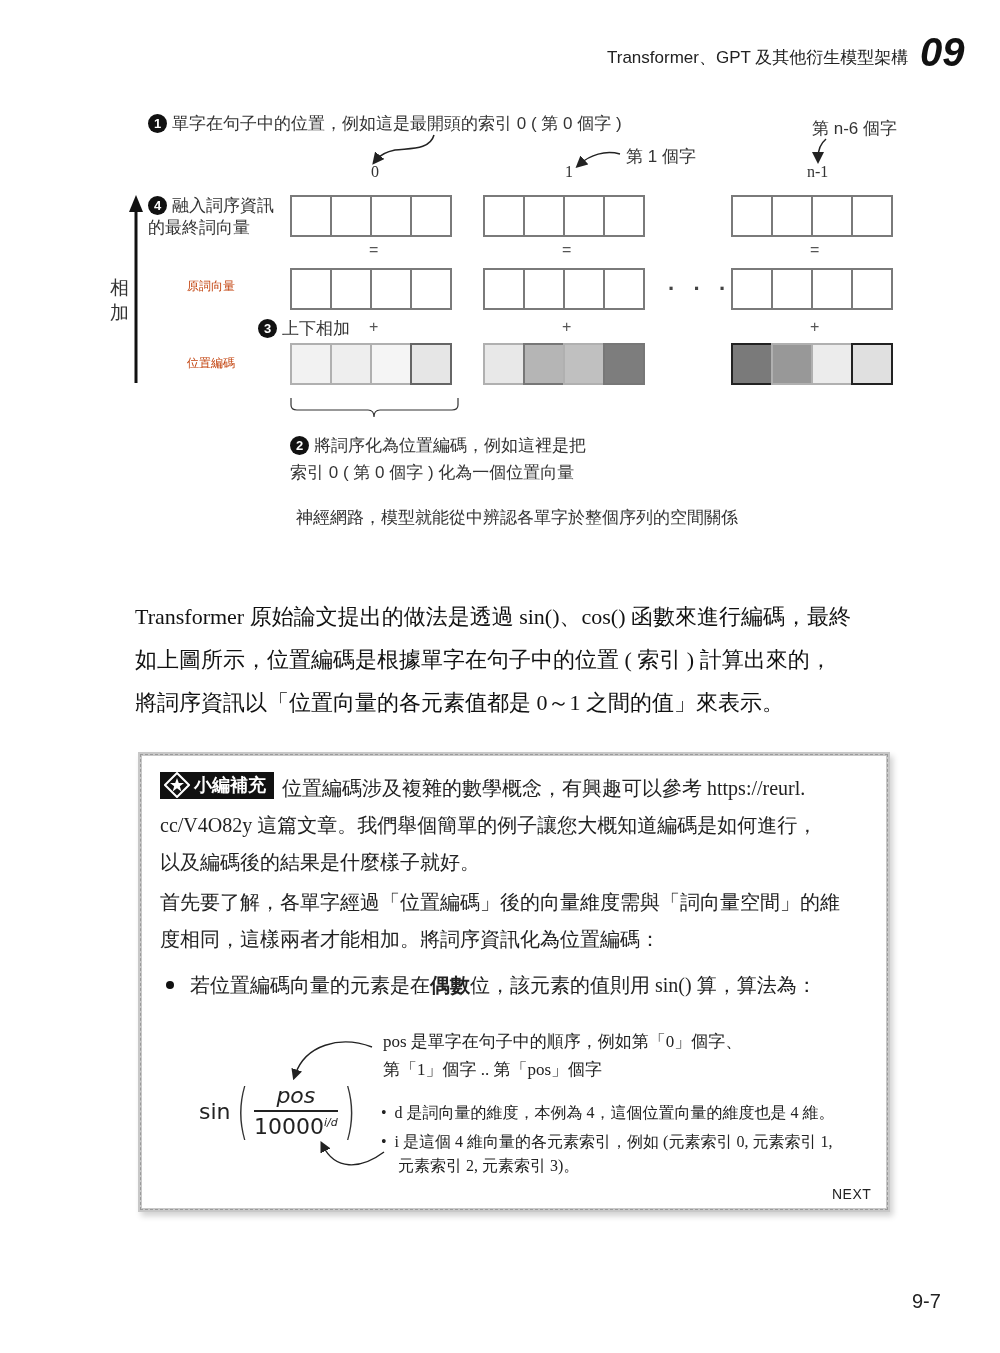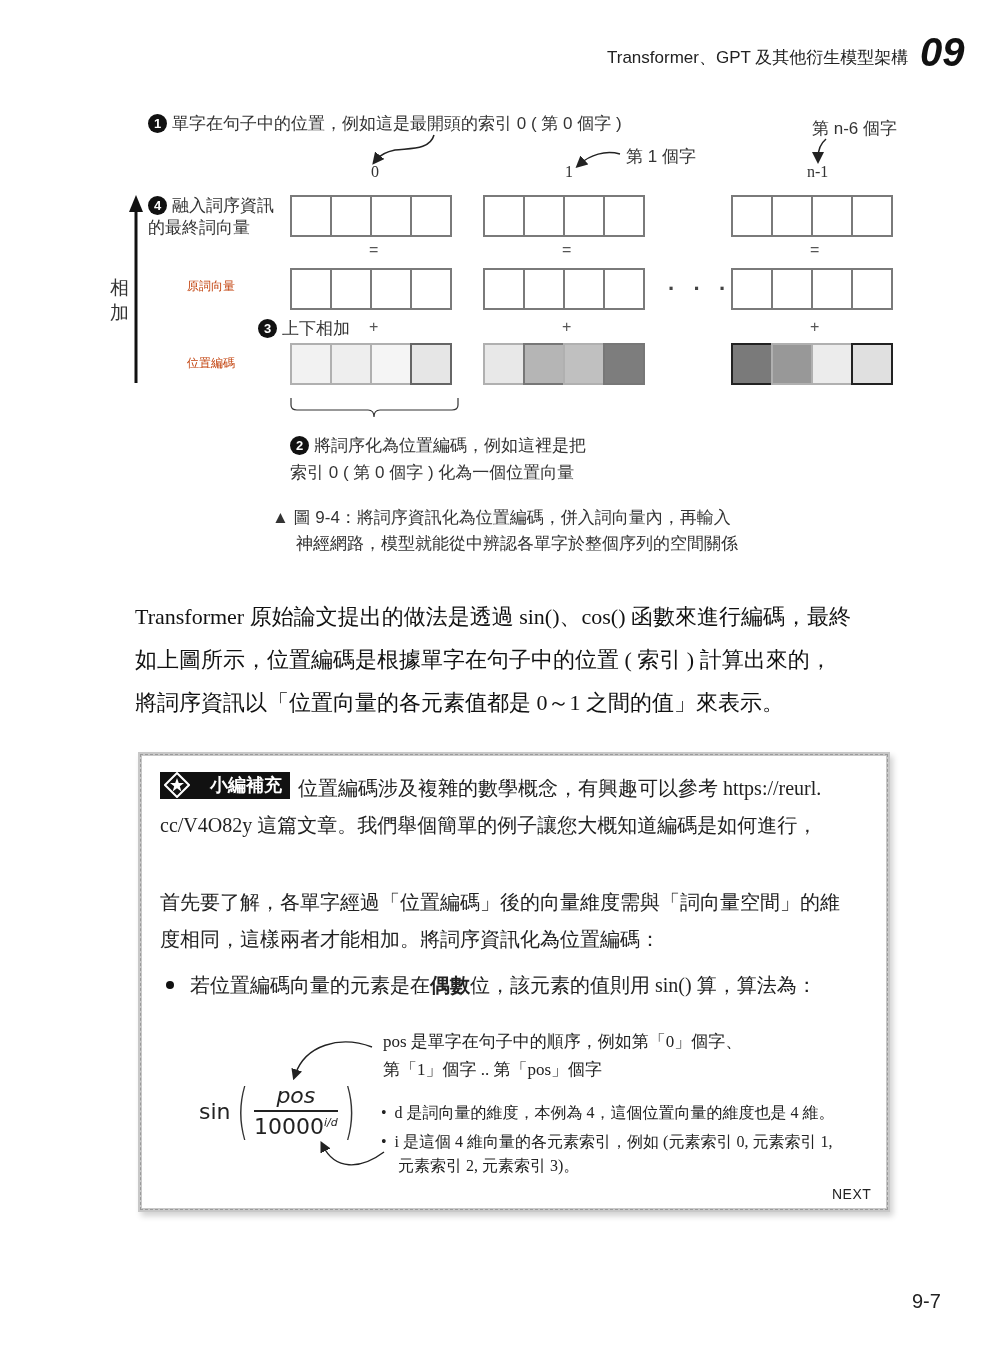--- a/index.html
+++ b/index.html
@@ -169,44 +169,44 @@
       <div class="cell" style="background: rgb(236, 236, 236); border-color: rgb(176, 176, 176);"></div>
       <div class="cell" style="background: rgb(224, 224, 224); border-color: rgb(34, 34, 34);"></div>
   </div>
 
   <div class="abs ann sans" style="left:290px; top:432px; line-height:27px;">
     <div><span class="num-circle">2</span><span>將詞序化為位置編碼，例如這裡是把</span></div>
     <div>索引 0 ( 第 0 個字 ) 化為一個位置向量</div>
   </div>
 
   <div id="fig-caption" class="abs sans">
-    <div>▲ 圖 9-4：將詞序資訊化為位置編碼，併入詞向量內，再輸入</div>
     <div style="padding-left:24px;">神經網路，模型就能從中辨認各單字於整個序列的空間關係</div>
   </div>
 </div>
 
 <div id="body-para" class="abs serif">
   <div>Transformer 原始論文提出的做法是透過 sin()、cos() 函數來進行編碼，最終</div>
   <div>如上圖所示，位置編碼是根據單字在句子中的位置 ( 索引 ) 計算出來的，</div>
   <div>將詞序資訊以「位置向量的各元素值都是 0～1 之間的值」來表示。</div>
 </div>
 
 <div id="note-box" class="abs"></div>
 
 <div class="abs note-text serif" style="left:160px; top:770px; width:720px;">
   <div>
     <span id="badge">
       <svg width="26" height="26" viewBox="0 0 26 26">
         <path d="M13,1 L25,13 L13,25 L1,13 Z" fill="#111" stroke="#fff" stroke-width="2"></path>
         <path d="M13,6 L14.8,11 L20,11 L15.8,14.2 L17.4,19.5 L13,16.3 L8.6,19.5 L10.2,14.2 L6,11 L11.2,11 Z" fill="#fff"></path>
       </svg>
-      <span style="margin-left:20px;">小編補充</span>
+      <span style="margin-left:4px;">小編補充</span>
     </span><span>位置編碼涉及複雜的數學概念，有興趣可以參考 https://reurl.</span>
   </div>
   <div>cc/V4O82y 這篇文章。我們舉個簡單的例子讓您大概知道編碼是如何進行，</div>
+  <div>以及編碼後的結果是什麼樣子就好。</div>
 </div>
 
 <div class="abs note-text serif" style="left:160px; top:884px; width:720px;">
   <div>首先要了解，各單字經過「位置編碼」後的向量維度需與「詞向量空間」的維</div>
   <div>度相同，這樣兩者才能相加。將詞序資訊化為位置編碼：</div>
 </div>
 
 <div class="abs note-text serif" style="left:160px; top:967px; width:720px;">
   <span class="bullet-dot"></span><span>若位置編碼向量的元素是在</span><b class="sans">偶數</b><span>位，該元素的值則用 sin() 算，算法為：</span>
 </div>

